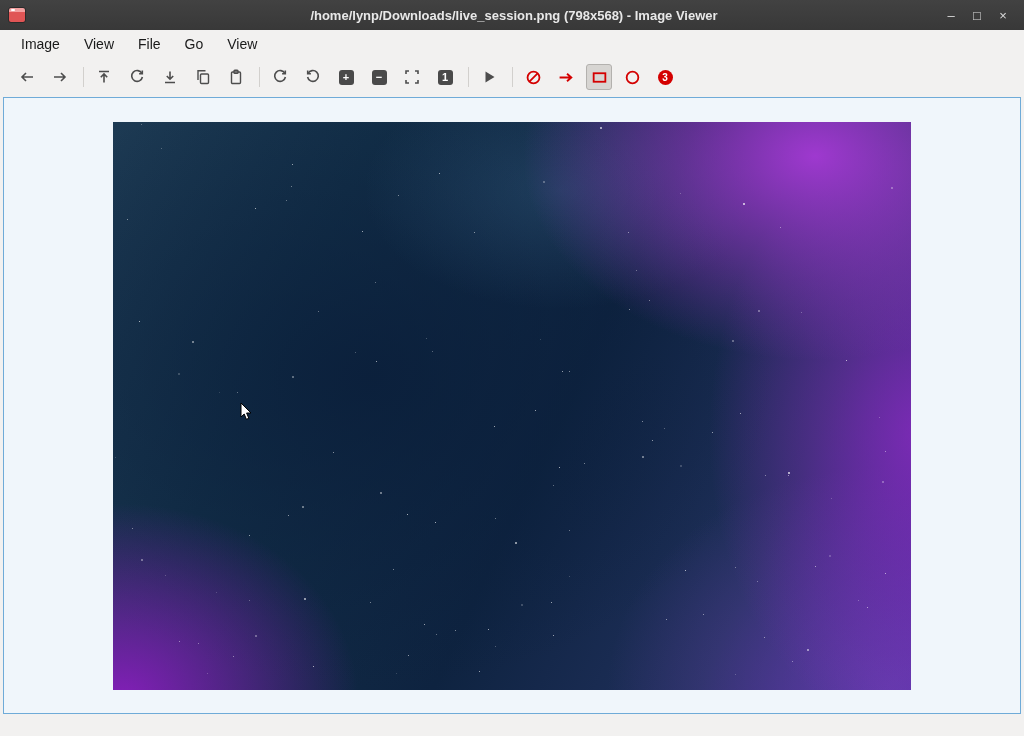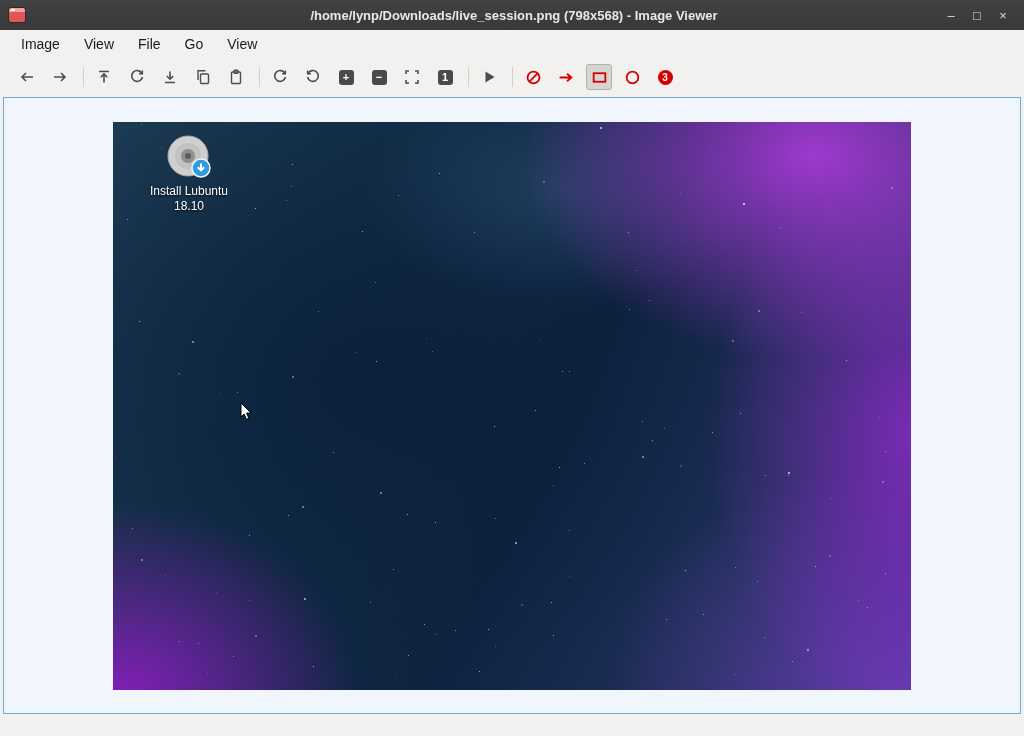--- a/index.html
+++ b/index.html
@@ -228,35 +228,20 @@
         </svg>
     </div>
     <div class="tbtn">
       <div class="num-badge">3</div>
     </div>
   </div>
 
   <div class="content">
     <div class="image-frame">
 
-      <div class="desktop-icon">
-        <svg width="48" height="48" viewBox="0 0 48 48">
-          <circle cx="23" cy="22" r="20" fill="#cfcfcf"></circle>
-          <circle cx="23" cy="22" r="20" fill="none" stroke="#aaaaaa" stroke-width="1"></circle>
-          <circle cx="23" cy="22" r="13" fill="#c2c2c2"></circle>
-          <circle cx="23" cy="22" r="7" fill="#8f8f8f"></circle>
-          <circle cx="23" cy="22" r="3" fill="#5c5c5c"></circle>
-          <circle cx="36" cy="34" r="9" fill="#2f9be0" stroke="#eef6fb" stroke-width="1.5"></circle>
-          <path d="M36 29.5v6.5M32.8 33.2L36 36.4l3.2-3.2" fill="none" stroke="#ffffff" stroke-width="2"></path>
-        </svg>
-        <div class="icon-label">
-          <div>Install Lubuntu</div>
-          <div>18.10</div>
-        </div>
-      </div>
 
       <svg class="cursor" width="14" height="20" viewBox="0 0 14 20">
         <path d="M1 1v14l3.2-3 2.2 5.3 2.4-1-2.2-5.3H11z" fill="#ffffff" stroke="#000000" stroke-width="1"></path>
       </svg>
 
     <div class="star" style="left: 40.91%; top: 9.12%; height: 1px; width: 1px; opacity: 0.8;"></div>
         <div class="star" style="left: 3.53%; top: 76.99%; height: 2px; width: 2px; opacity: 0.47;"></div>
         <div class="star" style="left: 32.79%; top: 28.3%; height: 1px; width: 1px; opacity: 0.46;"></div>
         <div class="star" style="left: 69.3%; top: 87.53%; height: 1px; width: 1px; opacity: 0.66;"></div>
         <div class="star" style="left: 50.34%; top: 73.95%; height: 2px; width: 2px; opacity: 0.71;"></div>

